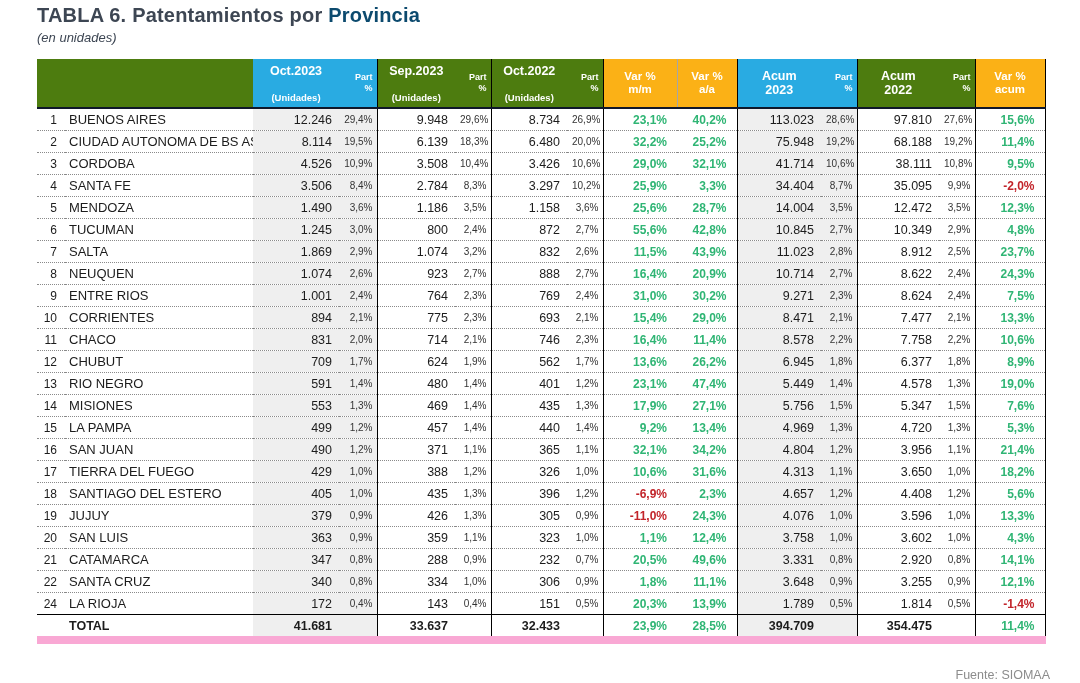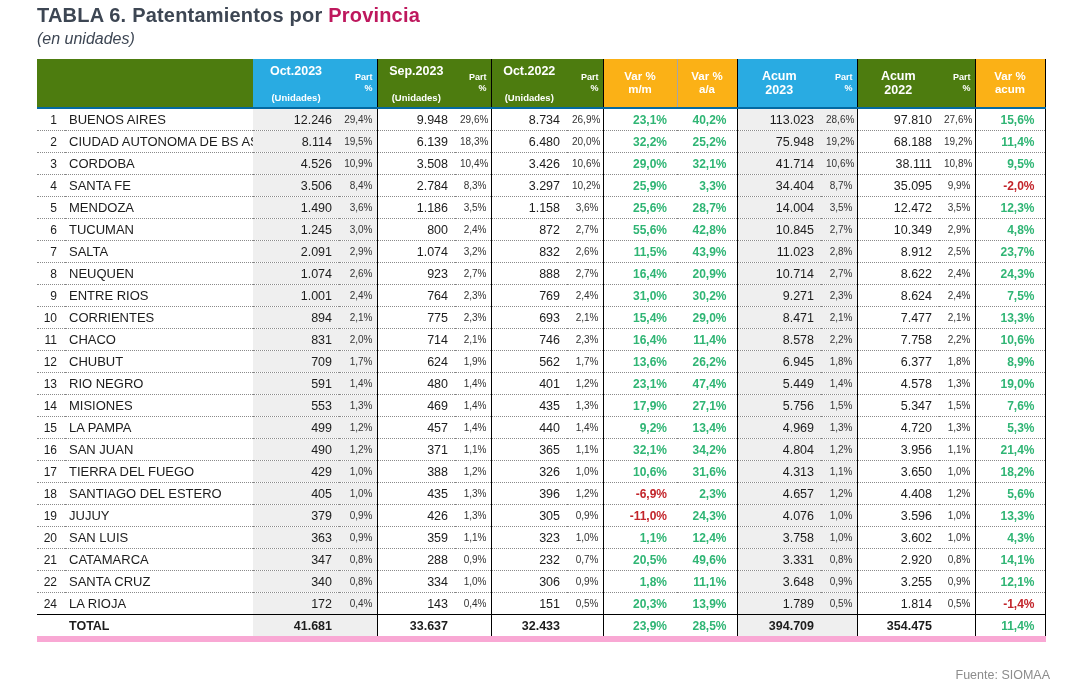--- a/index.html
+++ b/index.html
@@ -1,26 +1,26 @@
 <!DOCTYPE html>
 <html><head>
 <meta charset="utf-8">
 <style>
   html,body{margin:0;padding:0;background:#fff;}
   body{width:1080px;height:683px;font-family:"Liberation Sans",sans-serif;-webkit-font-smoothing:antialiased;}
   .page{position:relative;width:1080px;height:683px;background:#fff;overflow:hidden;}
 
   .title-line{position:absolute;left:37px;top:4px;font-size:20px;font-weight:700;color:#3d4653;letter-spacing:.2px;}
-  .title-line .hl{color:#be185d;}
-  .subtitle{position:absolute;left:37px;top:30px;font-size:16px;font-style:italic;color:#3d4653;}
+  .title-line .hl{color:#0c4a6e;}
+  .subtitle{position:absolute;left:37px;top:30px;font-size:13px;font-style:italic;color:#3d4653;}
 
   table.tbl{position:absolute;left:37px;top:59px;width:1008px;border-collapse:collapse;table-layout:fixed;}
   .tbl th,.tbl td{margin:0;overflow:hidden;white-space:nowrap;}
 
-  thead th{height:44px;padding:2px 4px;vertical-align:middle;border-bottom:2px solid #0369a1;}
+  thead th{height:44px;padding:2px 4px;vertical-align:middle;border-bottom:2px solid #0f172a;}
   .h-dark{background:#4d7c0f;color:#fff;}
   .h-blue{background:#29abe2;color:#fff;}
   .h-yellow{background:#fbb116;color:#fff;}
   .mon .hl1{font-size:12.5px;text-align:center;}
   .mon .hl2{font-size:9.5px;text-align:center;margin-top:14px;}
   .pt div{font-size:9px;text-align:right;line-height:11px;}
   .var2 div{font-size:11.5px;font-weight:700;text-align:center;line-height:13px;}
   .acum div{font-size:12.5px;font-weight:700;text-align:center;line-height:14px;}
   .sepY{border-right:1px solid rgba(0,0,0,.35);}
 
@@ -28,21 +28,21 @@
   tbody tr+tr td{border-top:1px dotted #8a8a8a;}
   .rank{text-align:right;font-size:12px;color:#1c1c1c;padding-right:8px;}
   .prov{text-align:left;font-size:13px;color:#1c1c1c;padding-left:4px;}
   .val{text-align:right;font-size:12.5px;color:#1c1c1c;padding-right:7px;}
   .part{text-align:right;font-size:10px;color:#333;padding-right:4px;}
   .var{text-align:right;font-size:12px;font-weight:700;padding-right:10px;}
   .pos{color:#2fb574;}
   .neg{color:#c2242a;}
   .shaded{background:#efefef;}
   .bR{border-right:1px solid #000;}
-  tr.total-row td{border-top:1px solid #000;border-bottom:6px solid #f9a8d4;font-weight:700;margin-left:20px;}
+  tr.total-row td{border-top:1px solid #000;border-bottom:8px solid #f9a8d4;font-weight:700;margin-left:20px;}
   tr.total-row .prov{font-size:12.5px;}
 
   .source{position:absolute;right:30px;top:668px;font-size:12.5px;color:#8c8c8c;}
 </style>
 </head>
 <body>
 
 <div class="page">
   <div class="title-line"><span>TABLA 6. Patentamientos por </span><span class="hl">Provincia</span></div>
   <div class="subtitle">(en unidades)</div>
@@ -221,21 +221,21 @@
           <td class="var bR pos">42,8%</td>
           <td class="val shaded">10.845</td>
           <td class="part shaded bR">2,7%</td>
           <td class="val">10.349</td>
           <td class="part bR">2,9%</td>
           <td class="var bR pos">4,8%</td>
         </tr>
         <tr>
           <td class="rank">7</td>
           <td class="prov">SALTA</td>
-          <td class="val shaded">2.091</td>
+          <td class="val shaded">1.869</td>
           <td class="part shaded bR">2,9%</td>
           <td class="val">1.074</td>
           <td class="part bR">3,2%</td>
           <td class="val">832</td>
           <td class="part bR">2,6%</td>
           <td class="var pos">11,5%</td>
           <td class="var bR pos">43,9%</td>
           <td class="val shaded">11.023</td>
           <td class="part shaded bR">2,8%</td>
           <td class="val">8.912</td>

